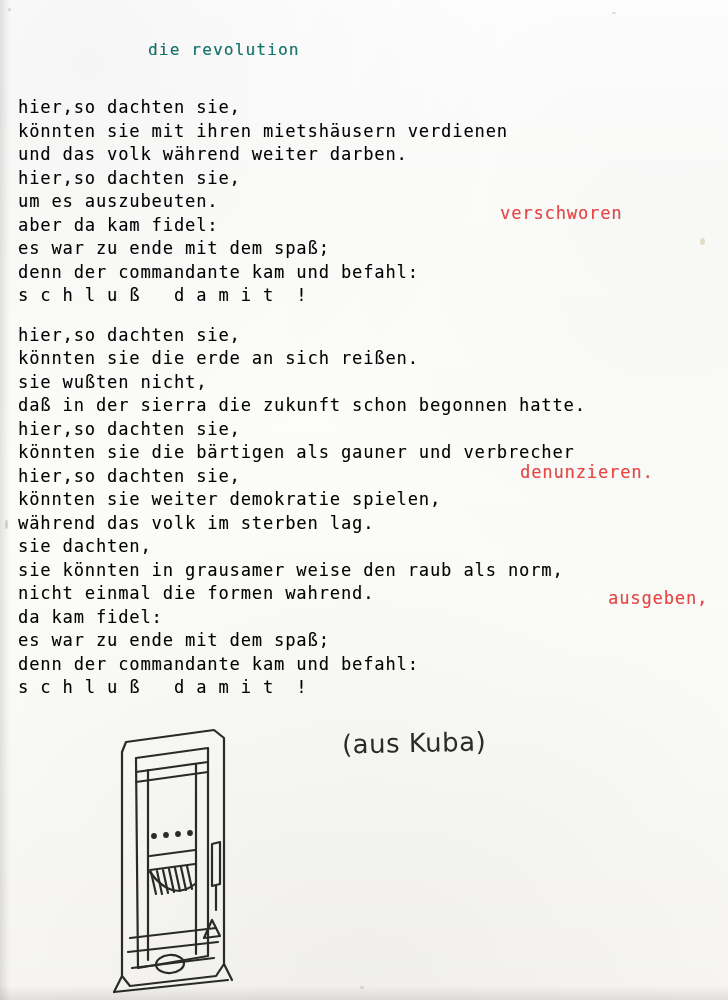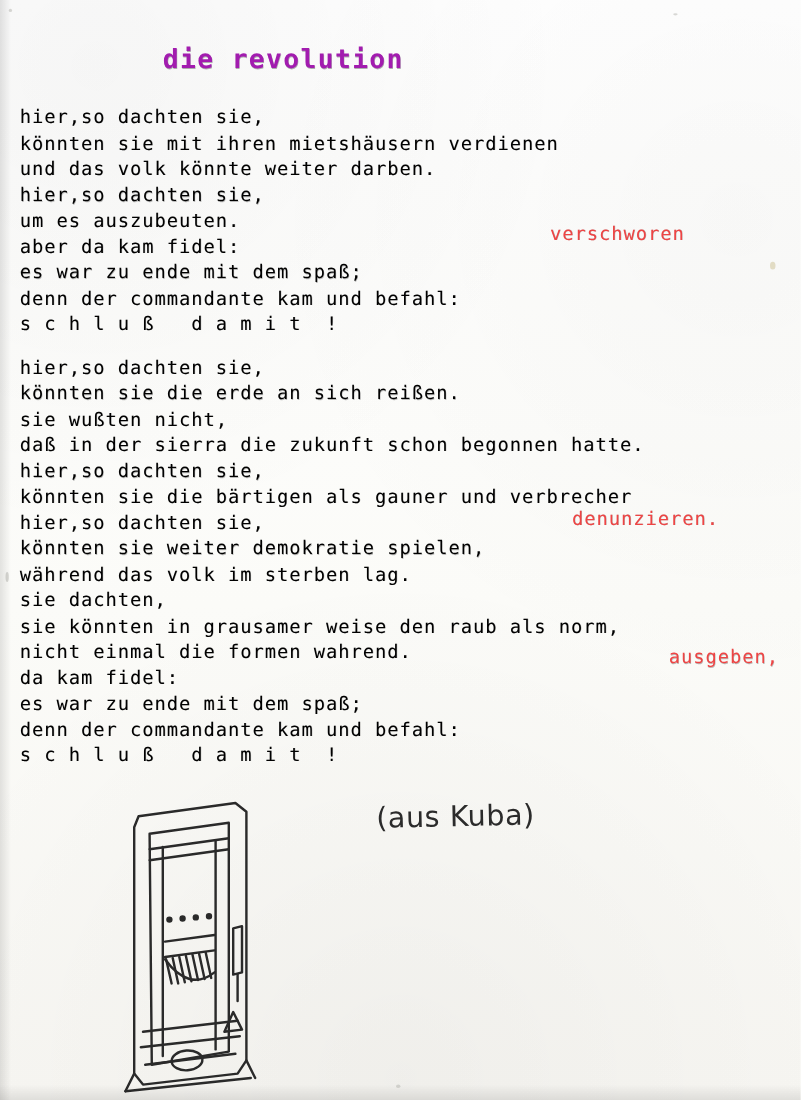--- a/index.html
+++ b/index.html
@@ -34,24 +34,24 @@
   .speck {
     position: absolute;
     background: #b9b9b4;
     border-radius: 50%;
     opacity: .55;
   }
   .title {
     position: absolute;
     left: 148px;
     top: 40px;
-    font-size: 24px;
+    font-size: 16px;
     letter-spacing: 1.2px;
-    font-weight: 700;
-    color: #a21caf;
+    font-weight: 400;
+    color: #0f766e;
     text-shadow: 0.4px 0.3px 0 rgba(0,0,0,0.30);
   }
   .poem {
     position: absolute;
     left: 18px;
     top: 96px;
     width: 700px;
   }
   .line {
     font-size: 17px;
@@ -113,21 +113,21 @@
   <div class="speck" style="left:700px;top:238px;width:5px;height:7px;background:#cfc49a;"></div>
   <div class="speck" style="left:18px;top:246px;width:6px;height:3px;"></div>
   <div class="speck" style="left:5px;top:520px;width:3px;height:9px;"></div>
   <div class="speck" style="left:360px;top:986px;width:4px;height:3px;"></div>
 
   <div class="title">die revolution</div>
 
   <div class="poem">
       <div class="line">hier,so dachten sie,</div>
       <div class="line">könnten sie mit ihren mietshäusern verdienen</div>
-      <div class="line">und das volk könnte weiter darben.</div>
+      <div class="line">und das volk während weiter darben.</div>
       <div class="line">hier,so dachten sie,</div>
       <div class="line">um es auszubeuten.</div>
       <div class="line">aber da kam fidel:</div>
       <div class="line">es war zu ende mit dem spaß;</div>
       <div class="line">denn der commandante kam und befahl:</div>
       <div class="line">s c h l u ß   d a m i t  !</div>
       <div class="stanza-gap"></div>
       <div class="line">hier,so dachten sie,</div>
       <div class="line">könnten sie die erde an sich reißen.</div>
       <div class="line">sie wußten nicht,</div>

